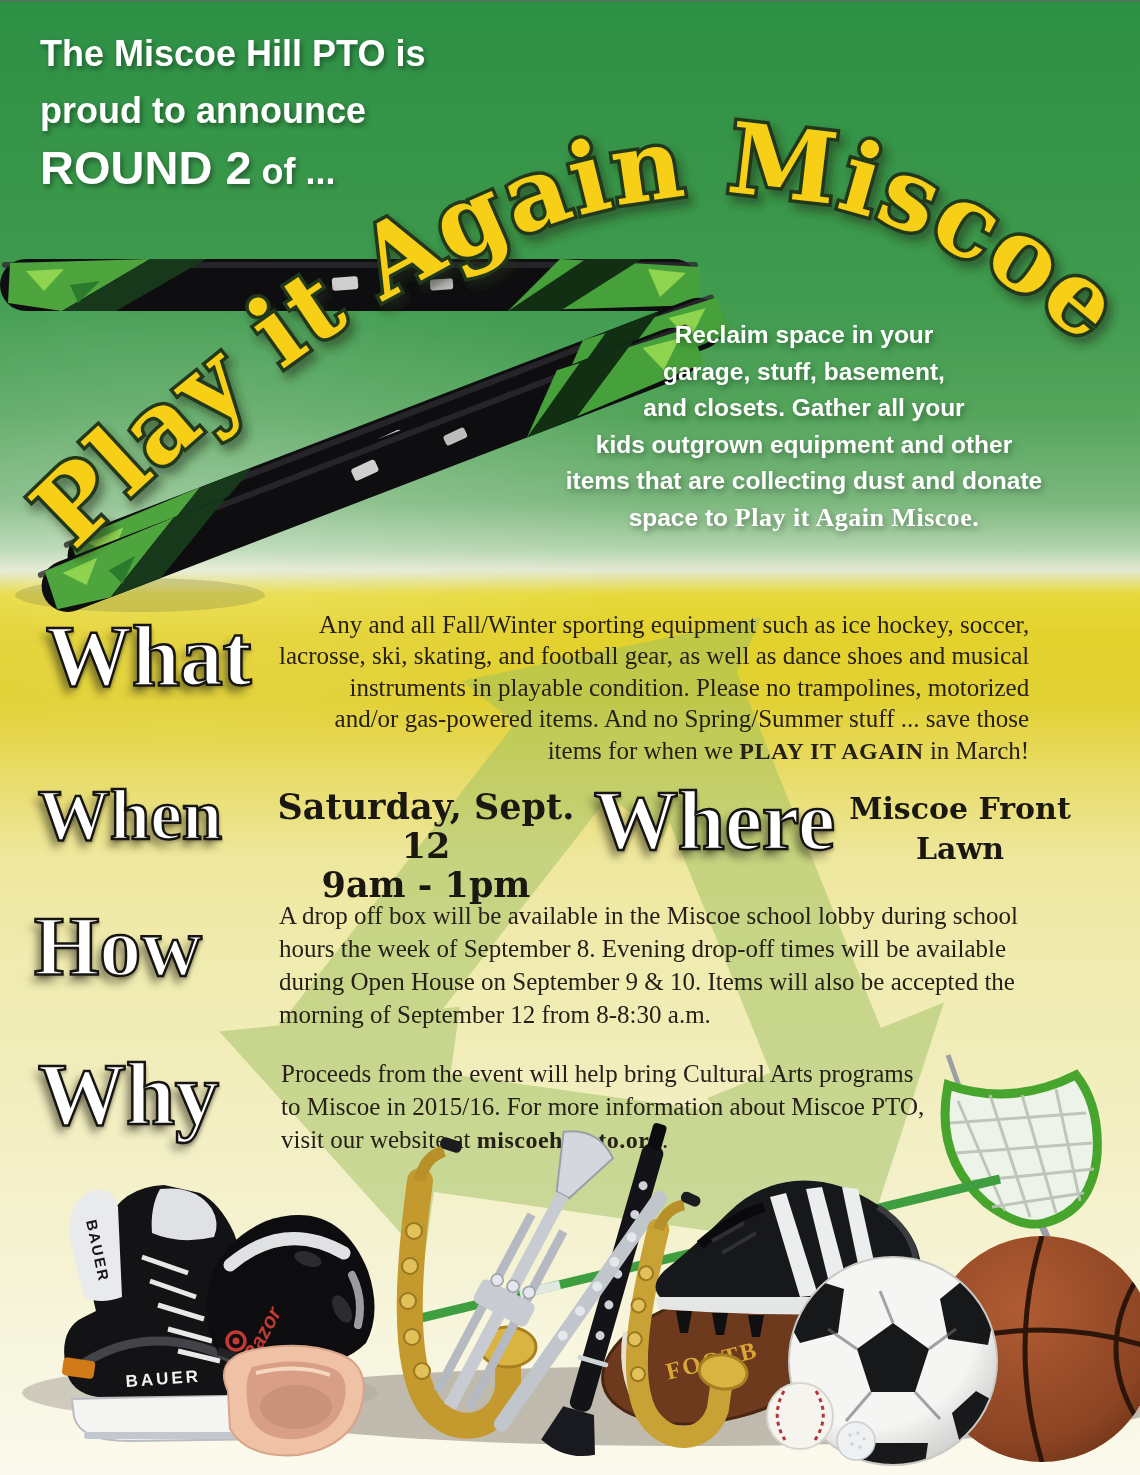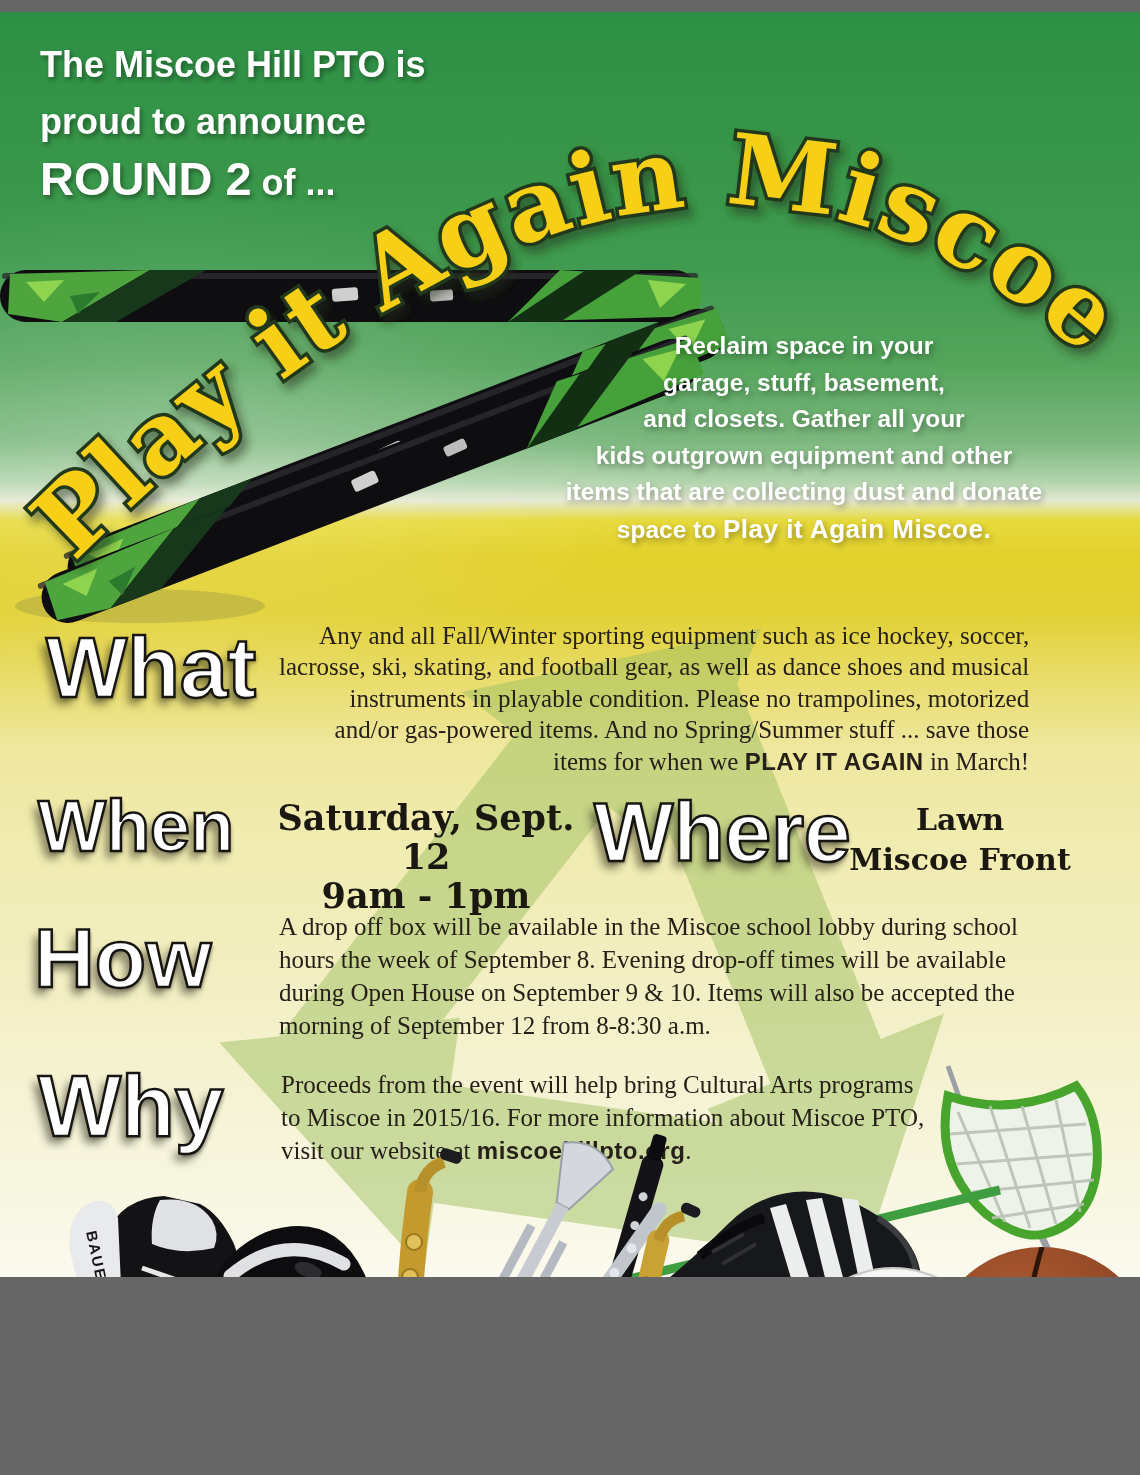--- a/index.html
+++ b/index.html
@@ -1,17 +1,17 @@
 <!DOCTYPE html>
 <html><head>
 <meta charset="utf-8">
 <style>
   html,body{margin:0;padding:0;background:#666;}
   #flyer{
-    position:relative;width:1140px;height:1265px;overflow:hidden;margin:12px auto;
+    position:relative;width:1140px;height:1475px;overflow:hidden;margin:1px auto;
     background-image:
       radial-gradient(ellipse 680px 360px at 16% 34%, rgba(255,255,255,0.22), rgba(255,255,255,0) 70%),
       linear-gradient(180deg,
         #2d9045 0%, #389649 12%, #3f9b4f 20%, #55a55c 28%, #7cb87e 34%,
         #b4d5ae 37.2%, #e3e9d2 38.6%, #e7da3c 40.2%, #e3d12c 43%,
         #e2d134 47.5%, #e9dd6e 53%, #eee79d 58%, #f0ebad 64%,
         #f2eec0 75%, #f6f4d8 88%, #fbfaee 100%);
     font-family:"Liberation Sans", sans-serif;
   }
   .abs{position:absolute;}
@@ -22,25 +22,25 @@
     text-shadow:2px 3px 5px rgba(0,0,0,0.38);}
   .top-heading .ln{display:block;font-size:36px;line-height:57px;white-space:nowrap;}
   .top-heading .round{font-size:47px;}
   .top-heading .of{font-size:36px;}
 
   
   .reclaim{right:26px;top:316px;width:620px;text-align:center;color:#ffffff;
     font-weight:bold;font-size:24.5px;line-height:36.5px;
     text-shadow:2px 3px 6px rgba(0,0,0,0.35);}
   .reclaim .ln{display:block;white-space:nowrap;}
-  .slab{font-family:Liberation Sans, sans-serif;font-weight:bold;}
+  .slab{font-family:Liberation Serif, serif;font-weight:bold;}
   .reclaim .slab{font-size:26px;letter-spacing:0.5px;}
 
   
-  .qhead{font-family:Liberation Sans, sans-serif;font-weight:bold;color:#ffffff;line-height:1;
+  .qhead{font-family:Liberation Serif, serif;font-weight:bold;color:#ffffff;line-height:1;
     -webkit-text-stroke:2.5px #171512;
     text-shadow:-5px 7px 9px rgba(35,32,20,0.55), 2px 3px 3px rgba(35,32,20,0.3);
     white-space:nowrap;}
 
   
   .copy{font-family:"Liberation Serif", serif;color:#272019;}
   .copy .ln{display:block;white-space:nowrap;}
   .what-body{left:279px;top:608px;font-size:25px;line-height:31.4px;text-align:right;}
   .how-body{left:279px;top:898px;font-size:25px;line-height:33px;}
   .why-body{left:281px;top:1056px;font-size:25px;line-height:33px;}
@@ -123,22 +123,22 @@
   </div>
 
   <div class="abs qhead" style="left:38px;top:778px;font-size:72px;">When</div>
   <div class="abs value when-value">
     <span class="ln" style="display:block">Saturday, Sept. 12</span>
     <span class="ln" style="display:block">9am - 1pm</span>
   </div>
 
   <div class="abs qhead" style="left:594px;top:778px;font-size:84px;">Where</div>
   <div class="abs value where-value">
+    <span style="display:block">Miscoe Front</span>
     <span style="display:block">Lawn</span>
-    <span style="display:block">Miscoe Front</span>
   </div>
 
   <div class="abs qhead" style="left:34px;top:904px;font-size:84px;">How</div>
   <div class="abs copy how-body">
     <span class="ln">A drop off box will be available in the Miscoe school lobby during school</span>
     <span class="ln">hours the week of September 8. Evening drop-off times will be available</span>
     <span class="ln">during Open House on September 9 &amp; 10. Items will also be accepted the</span>
     <span class="ln">morning of September 12 from 8-8:30 a.m.</span>
   </div>
 

